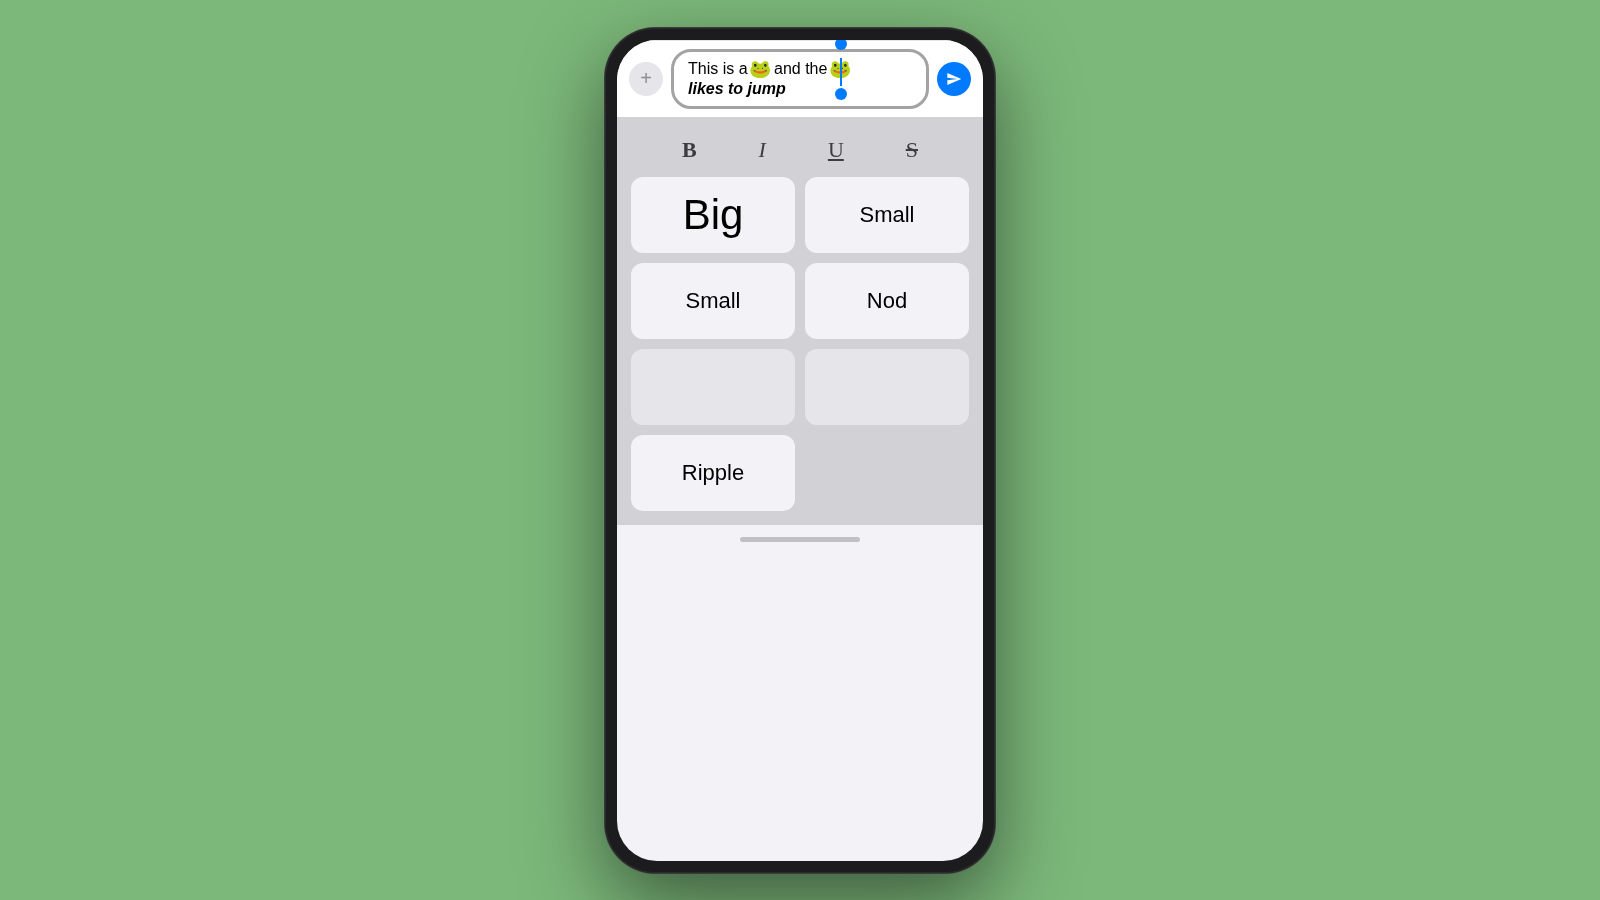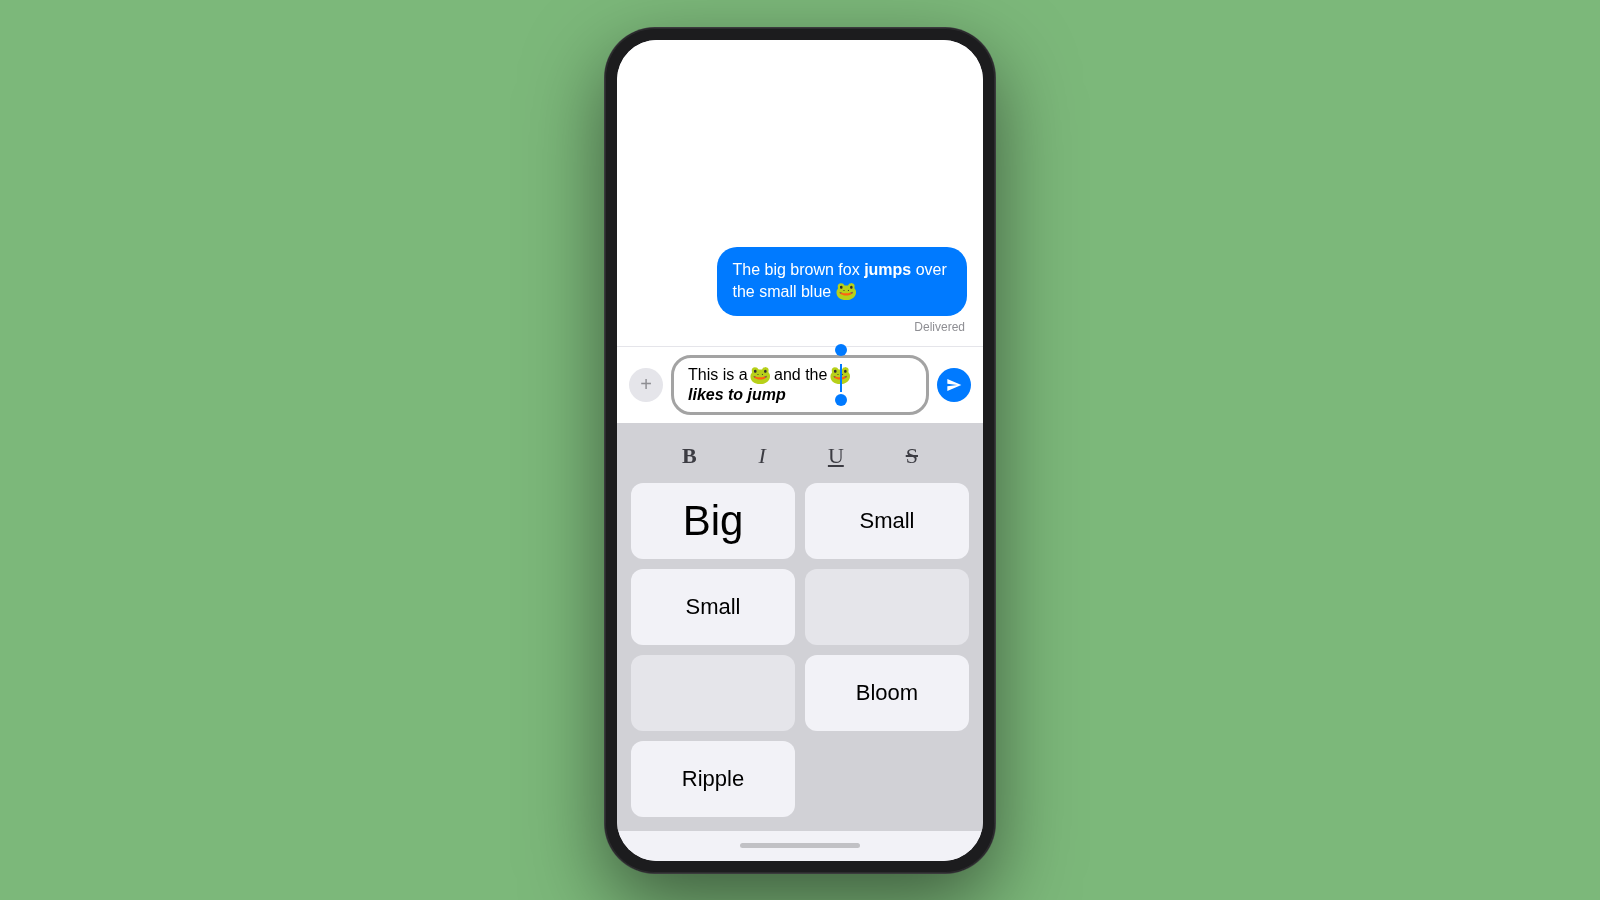--- a/index.html
+++ b/index.html
@@ -261,28 +261,20 @@
       border-radius: 3px;
       opacity: 0.2;
     }
   </style>
 </head>
 <body>
 
 <div class="phone-frame">
   <div class="phone-screen">
 
-    <div class="messages-area">
-      <div class="message-bubble-wrapper">
-        <div class="message-bubble">
-          <span>The big brown fox </span><span class="bold-word">jumps</span><span> over the small blue </span><span class="emoji">🐸</span>
-        </div>
-        <div class="delivered-text">Delivered</div>
-      </div>
-    </div>
 
     <div class="input-bar">
       <div class="add-button">
         <span>+</span>
       </div>
       <div class="text-input-container">
         <div class="input-text">
           <span>This is a </span>
             <span class="emoji">🐸</span>
             <span> and the </span>
@@ -308,23 +300,23 @@
         <div class="format-btn format-btn-bold">B</div>
         <div class="format-btn format-btn-italic">I</div>
         <div class="format-btn format-btn-underline">U</div>
         <div class="format-btn format-btn-strikethrough">S</div>
       </div>
 
       <div class="effects-grid">
         <div class="effect-cell big-text">Big</div>
         <div class="effect-cell">Small</div>
         <div class="effect-cell">Small</div>
+        <div class="effect-cell">Nod</div>
         <div class="effect-cell empty"></div>
         <div class="effect-cell empty"></div>
-        <div class="effect-cell">Bloom</div>
         <div class="effect-cell">Ripple</div>
       </div>
     </div>
 
     <div class="home-indicator">
       <div class="home-bar"></div>
     </div>
 
   </div>
 </div>

